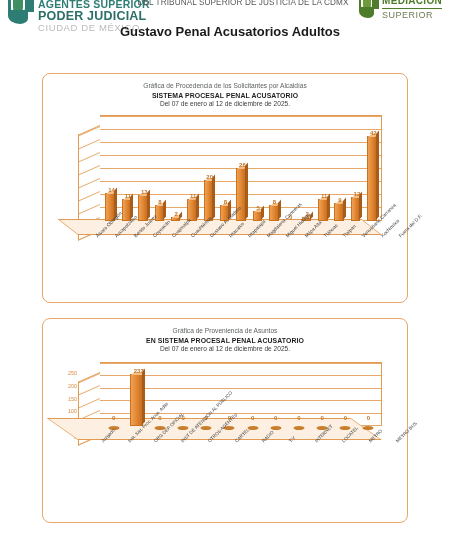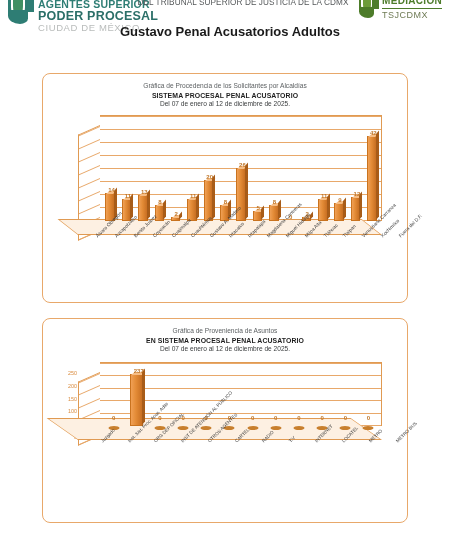--- a/index.html
+++ b/index.html
@@ -291,38 +291,38 @@
 
   <div class="logo-left">
     <div class="logo-mark">
       <div class="lm-a"></div>
         <div class="lm-b"></div>
         <div class="lm-c"></div>
         <div class="lm-d"></div>
     </div>
     <div class="logo-left-text">
       <div class="ll-top">AGENTES SUPERIOR</div>
-      <div class="ll-mid">PODER PROCESAL</div>
+      <div class="ll-mid">PODER JUDICIAL</div>
       <div class="ll-bot">CIUDAD DE MÉXICO</div>
     </div>
   </div>
 
   <div class="header-center-line">DEL TRIBUNAL SUPERIOR DE JUSTICIA DE LA CDMX</div>
   <div class="header-title">Gustavo Penal Acusatorios Adultos</div>
 
   <div class="logo-right">
     <div class="logo-mark small">
       <div class="lm-a" style="background:#4d7c2a"></div>
         <div class="lm-b"></div>
       <div class="lm-c" style="background:#6d9c3a"></div>
         <div class="lm-d" style="background:#4d7c2a"></div>
     </div>
     <div class="logo-right-text">
       <div class="lr-top">MEDIACIÓN</div>
-      <div class="lr-bot">TSJCDMX</div>
+      <div class="lr-bot">SUPERIOR</div>
     </div>
   </div>
 </div>
 
 <div class="panel" id="panel1">
   <div class="chart-title">
     <div class="ct-1">Gráfica de Procedencia de los Solicitantes por Alcaldías</div>
     <div class="ct-2">SISTEMA PROCESAL PENAL ACUSATORIO</div>
     <div class="ct-3">Del  07  de  enero  al  12 de diciembre  de  2025.</div>
   </div>

